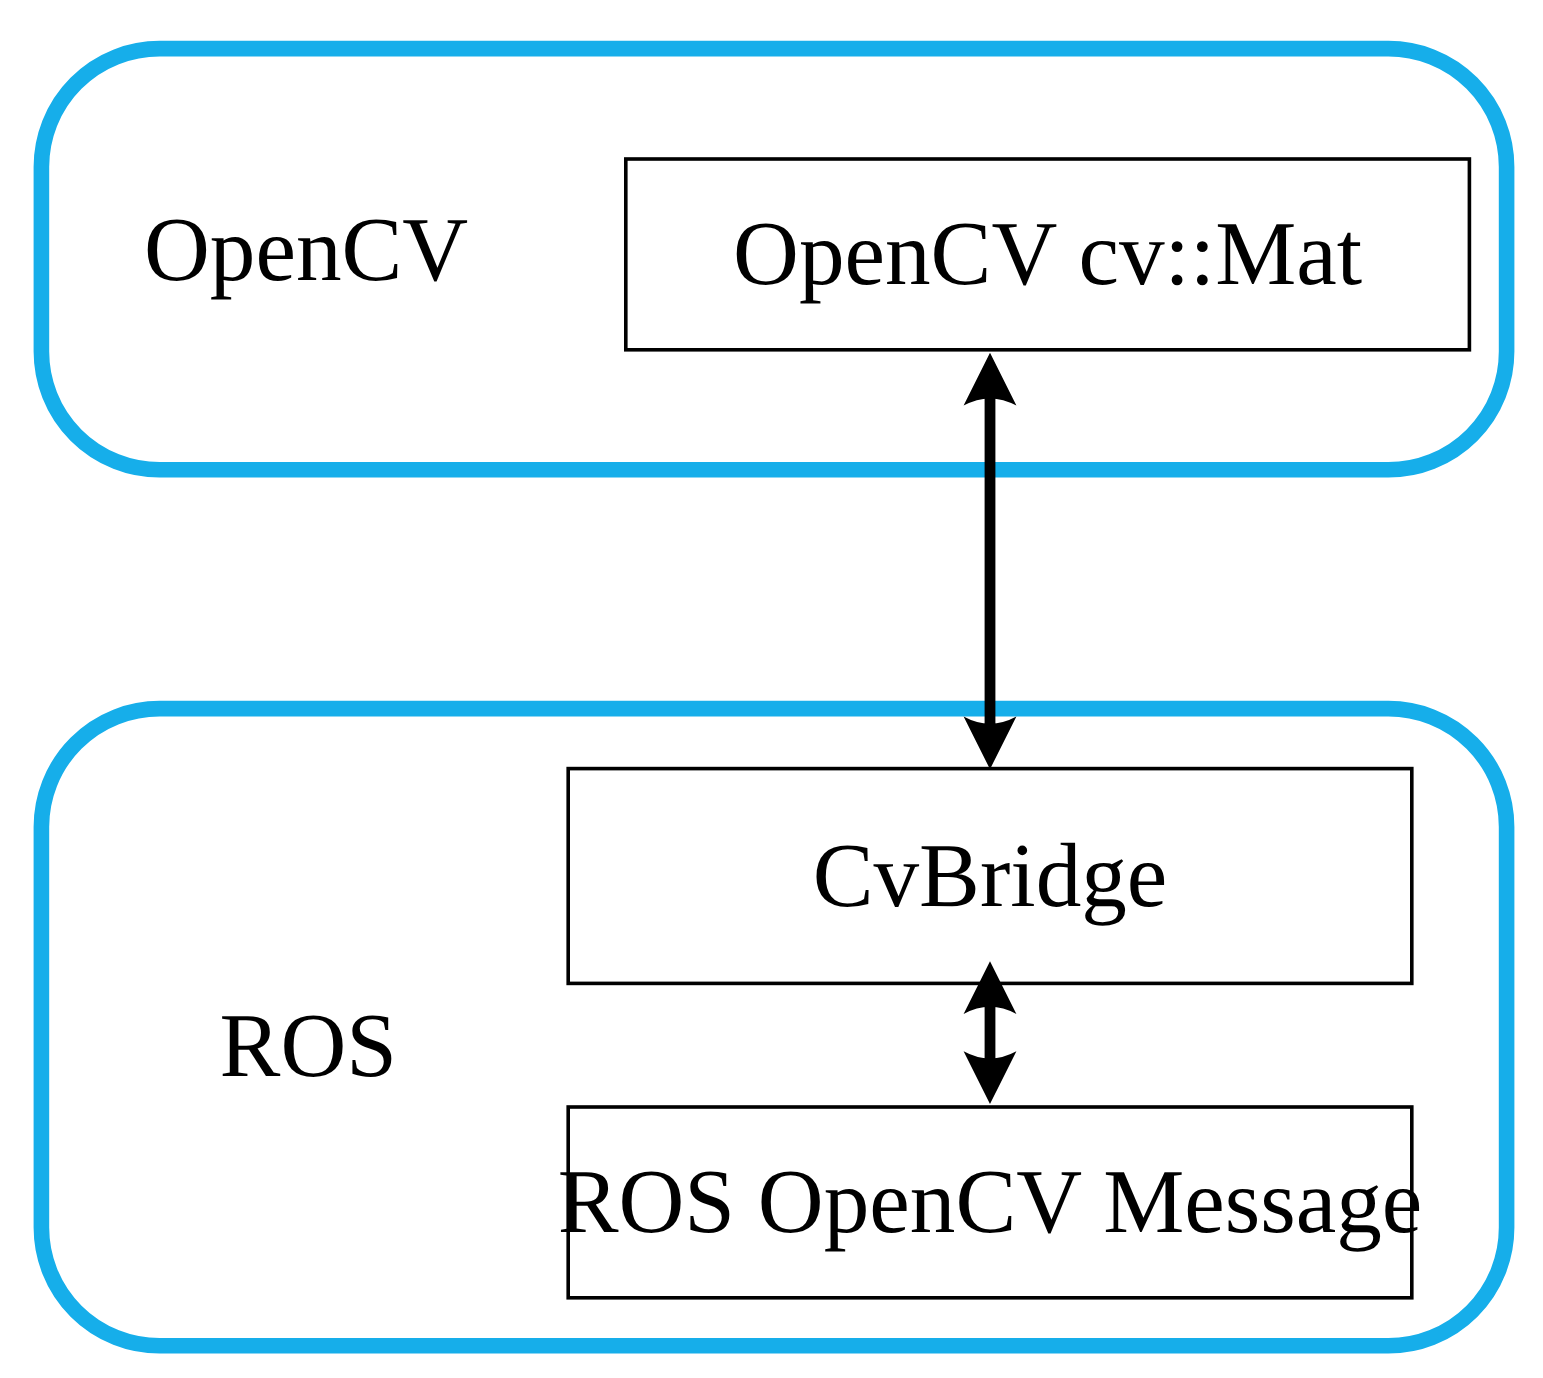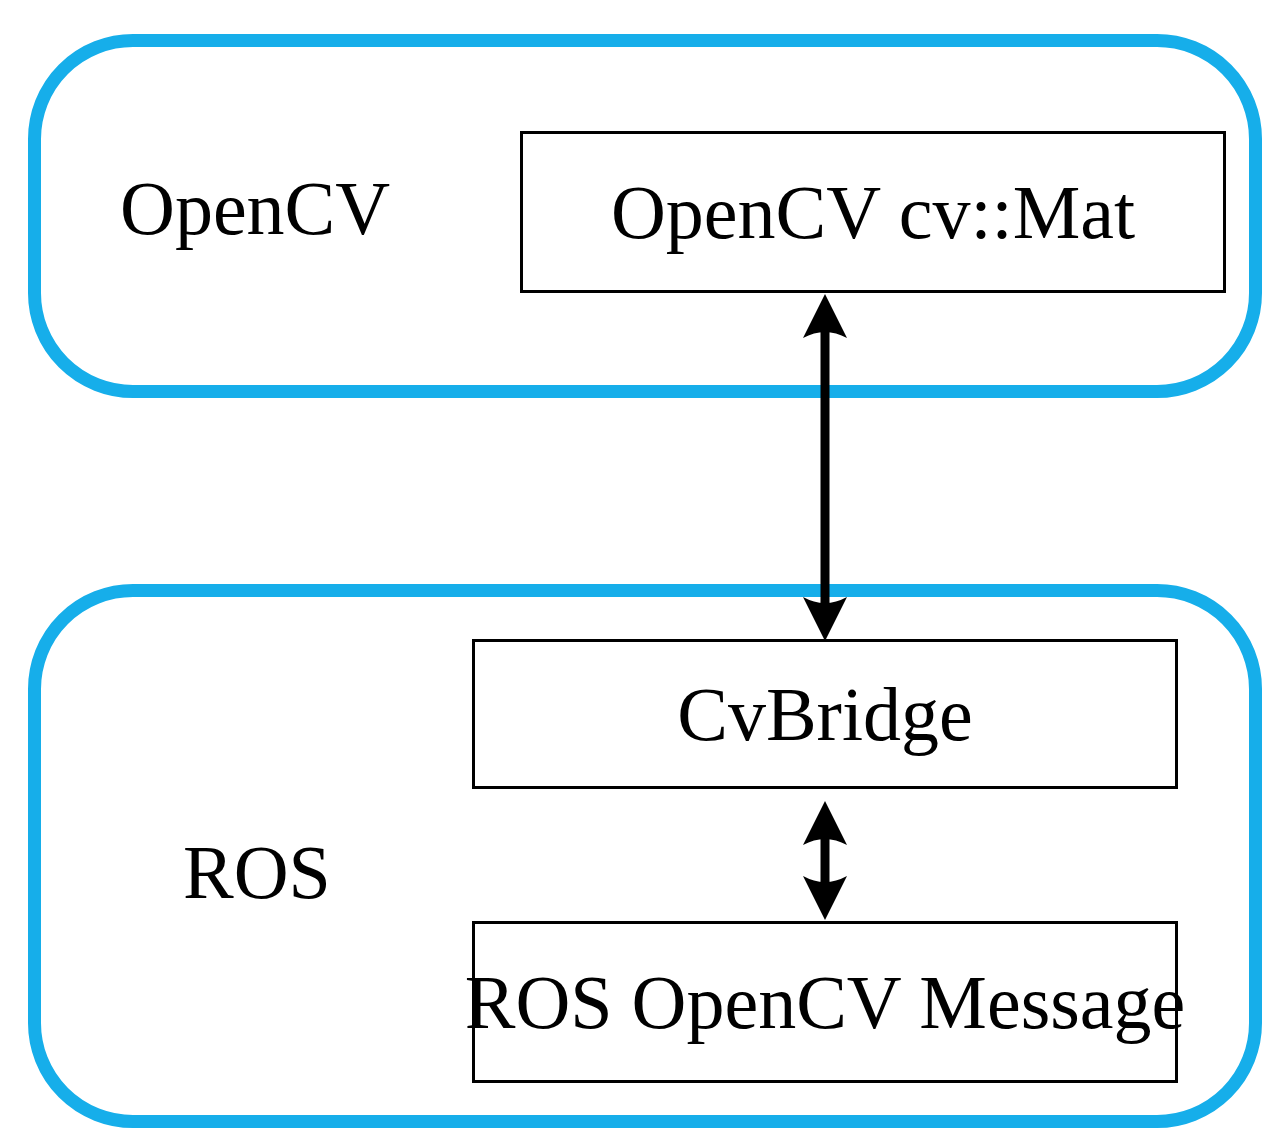--- a/index.html
+++ b/index.html
@@ -75,21 +75,21 @@
     left: 472px;
     top: 131px;
     width: 706px;
     height: 162px;
     margin-left: 48px;
   }
   .node-cvbridge {
     left: 472px;
     top: 639px;
     width: 706px;
-    height: 150px;
+    height: 182px;
   }
   .node-rosimg {
     left: 472px;
     top: 921px;
     width: 706px;
     height: 162px;
   }
   
   .arrows {
     position: absolute;

